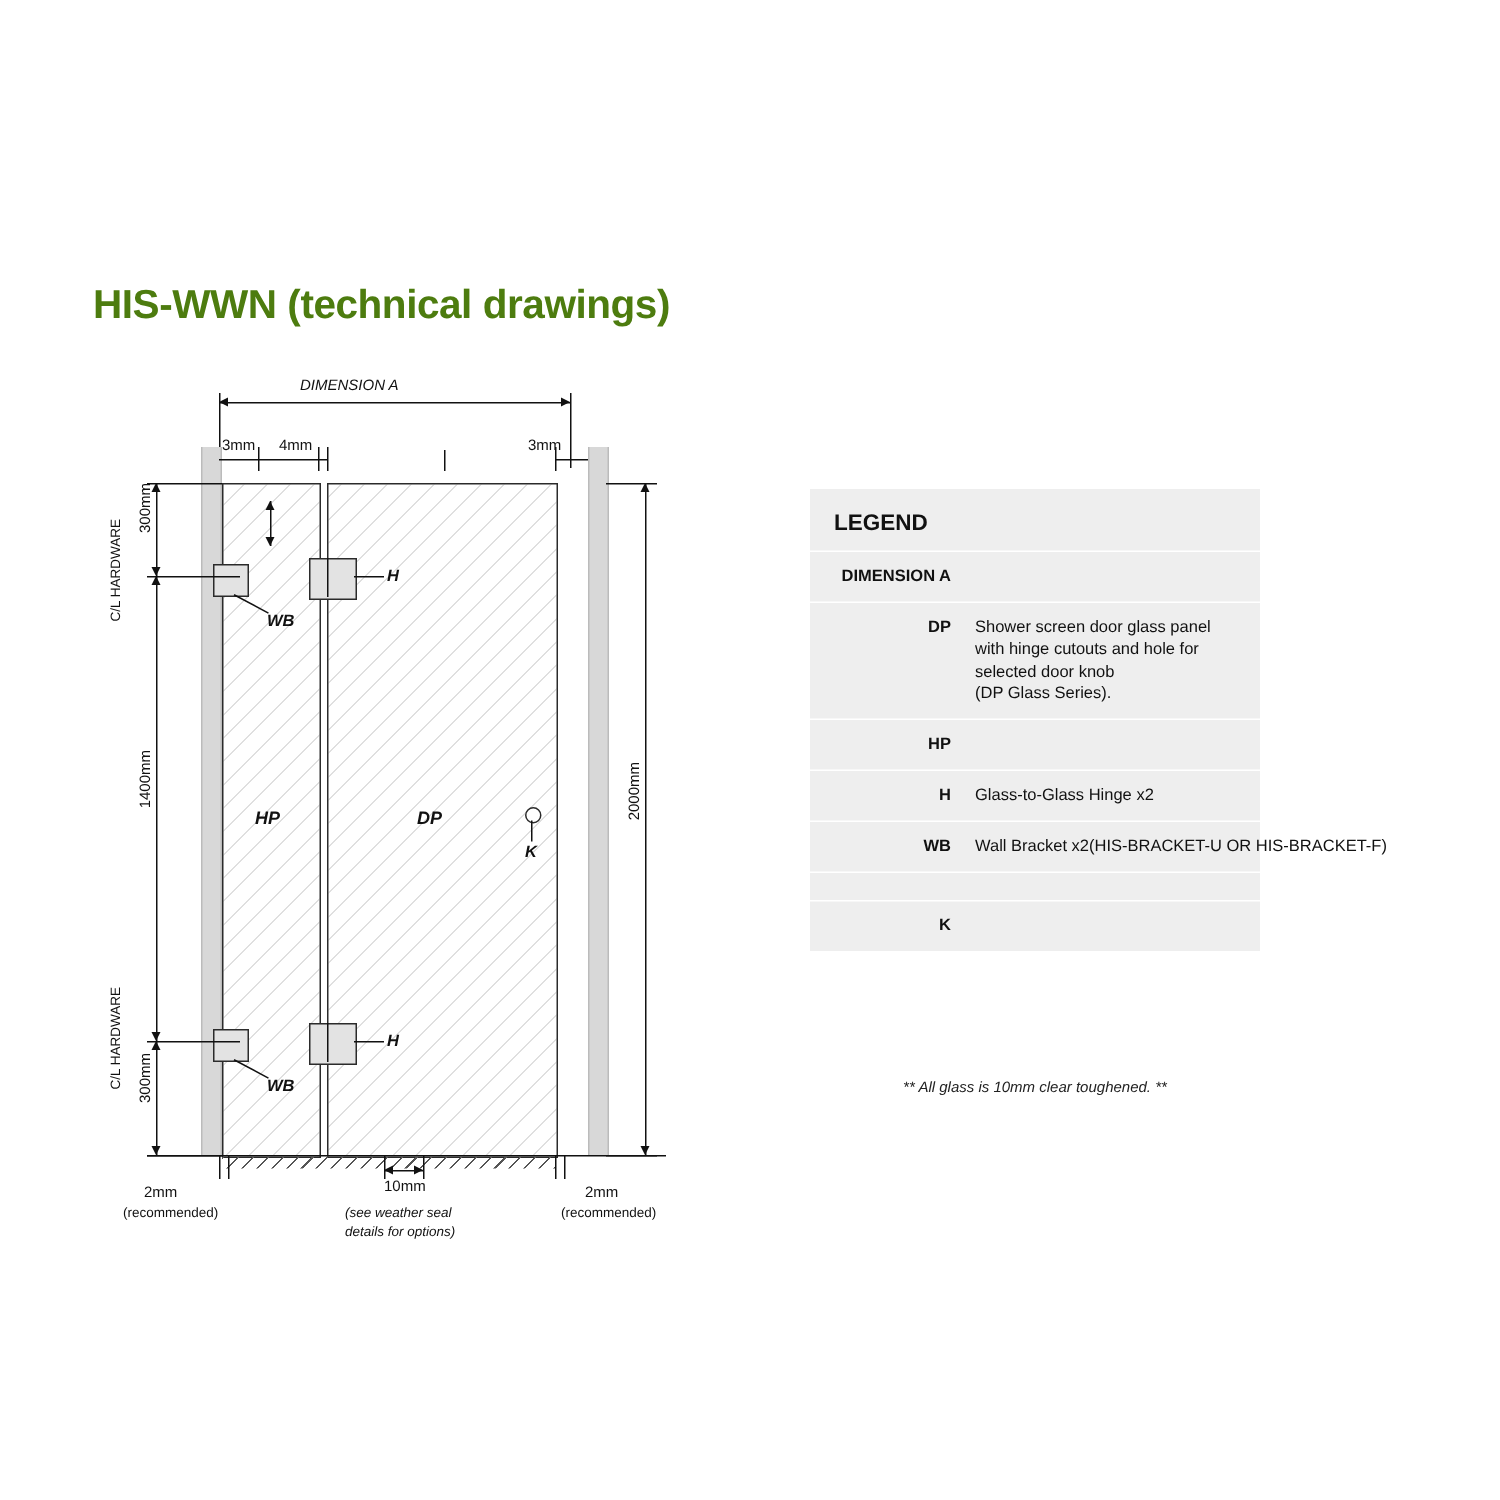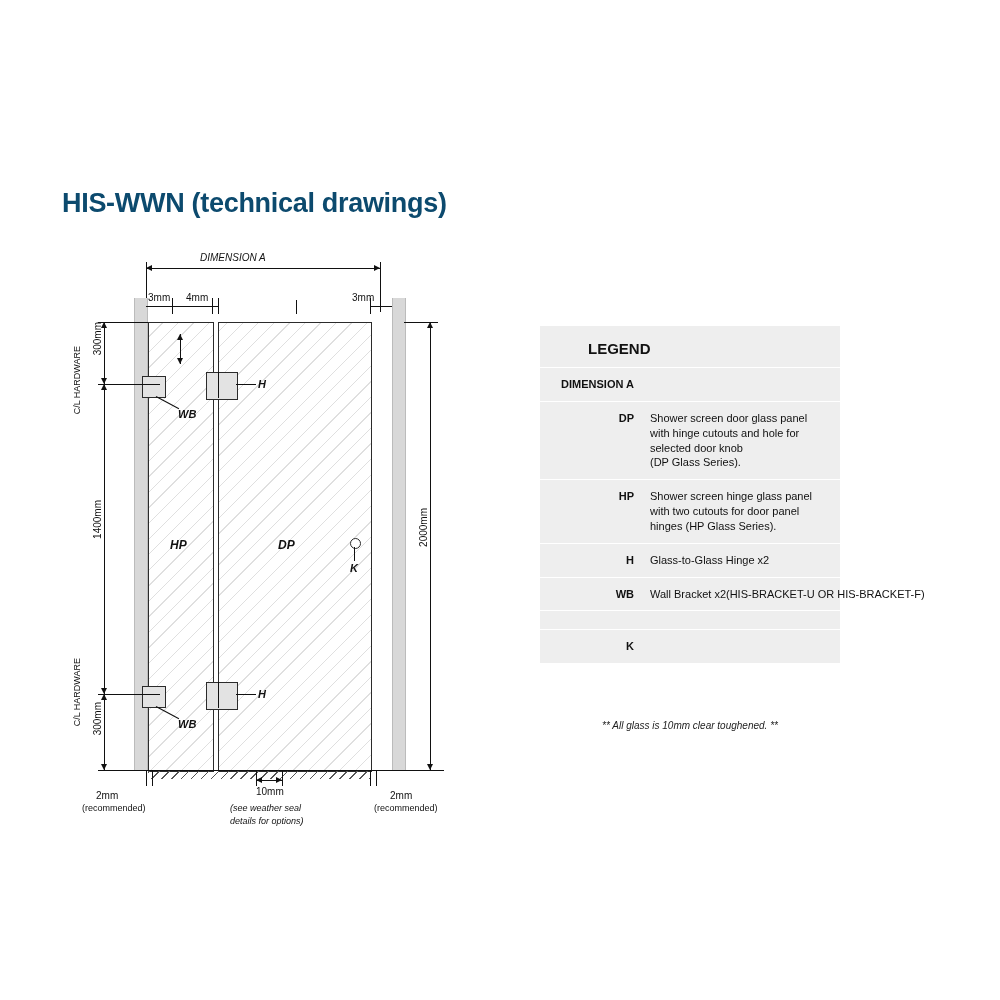--- a/index.html
+++ b/index.html
@@ -15,21 +15,21 @@
     color: #1a1a1a;
     overflow: hidden;
   }
   .page-title {
     position: absolute;
     left: 62px;
     top: 188px;
     font-size: 27px;
     font-weight: bold;
     letter-spacing: -0.3px;
-    color: #0c4a6e;
+    color: #4d7c0f;
     white-space: nowrap;
   }
 
   
   #drawing {
     position: absolute;
     left: 60px;
     top: 250px;
     width: 440px;
     height: 590px;
@@ -166,21 +166,20 @@
     top: 326px;
     width: 300px;
     background: #eeeeee;
     font-size: 11px;
     color: #111;
   }
   #legend .legend-title {
     font-size: 15px;
     font-weight: bold;
     padding: 14px 16px 10px 16px;
-    margin-left: 32px;
   }
   .lrow {
     display: flex;
     border-top: 1px solid #ffffff;
     min-height: 26px;
   }
   .lrow .lkey {
     width: 104px;
     flex: 0 0 104px;
     text-align: right;
@@ -312,23 +311,20 @@
   </div>
   <div class="lrow">
     <div class="lkey">DP</div>
     <div class="lval">Shower screen door glass panel
 with hinge cutouts and hole for
 selected door knob
 (DP Glass Series).</div>
   </div>
   <div class="lrow">
     <div class="lkey">HP</div>
-    <div class="lval">Shower screen hinge glass panel
-with two cutouts for door panel
-hinges (HP Glass Series).</div>
   </div>
   <div class="lrow">
     <div class="lkey">H</div>
     <div class="lval">Glass-to-Glass Hinge x2</div>
   </div>
   <div class="lrow wide">
     <div class="lkey">WB</div>
     <div class="lval">Wall Bracket x2(HIS-BRACKET-U OR HIS-BRACKET-F)</div>
   </div>
   <div class="lrow spacer">

